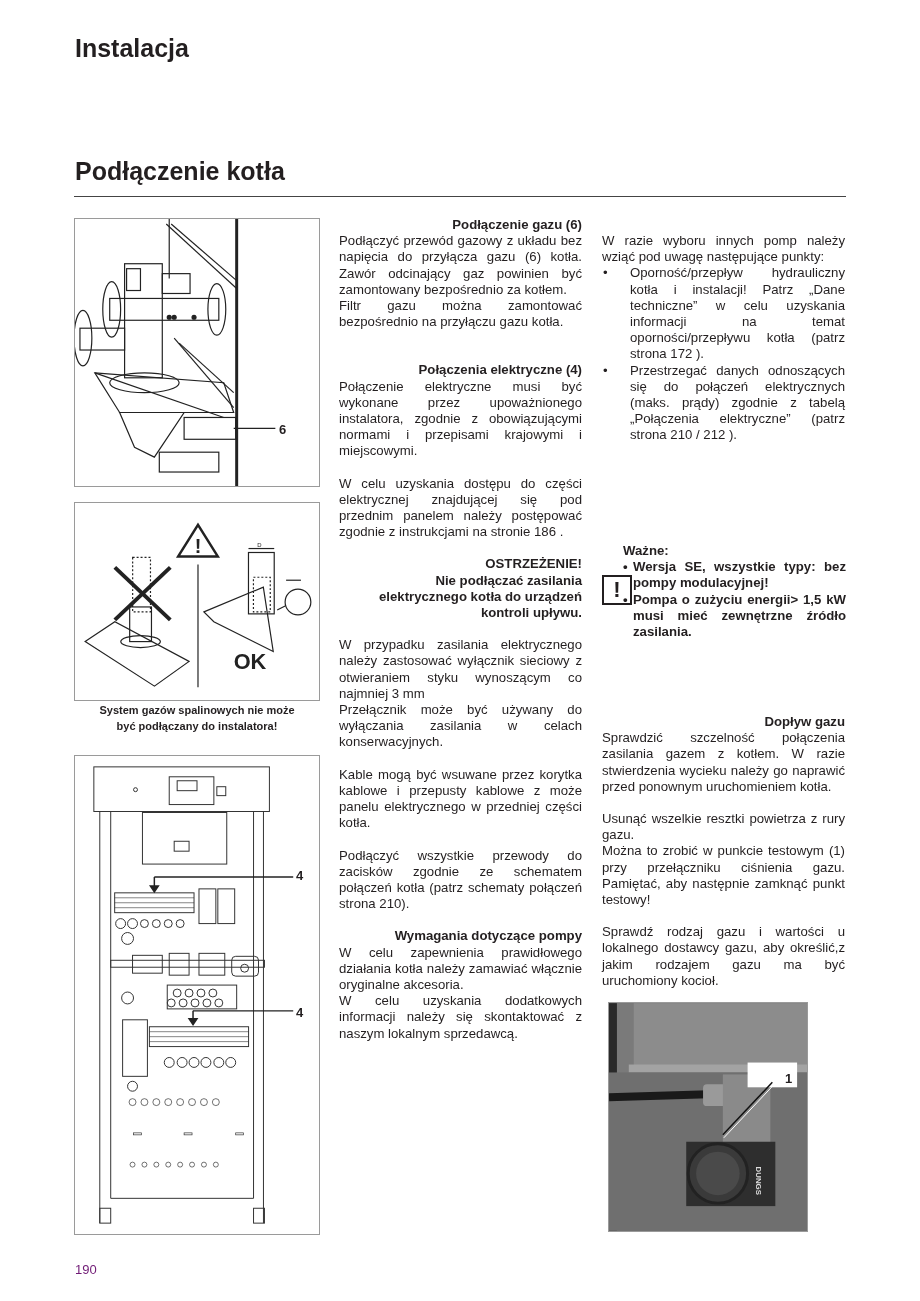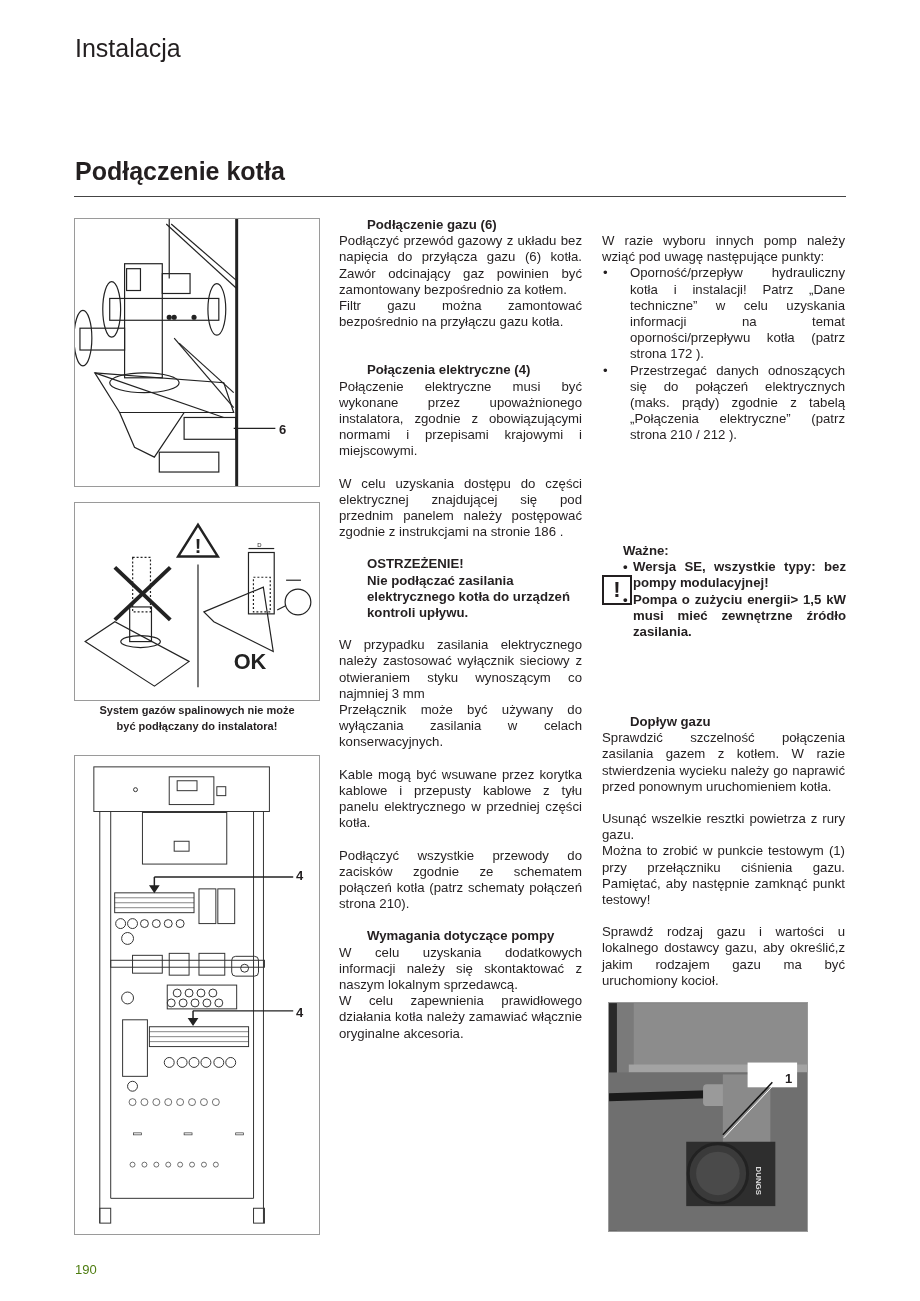--- a/index.html
+++ b/index.html
@@ -1,25 +1,25 @@
 <!DOCTYPE html>
 <html><head>
 <meta charset="utf-8">
 <style>
   * { box-sizing: border-box; margin: 0; padding: 0; }
   html, body { width: 920px; height: 1301px; background: #ffffff; }
   body { position: relative; font-family: "Liberation Sans", sans-serif; color: #231f20; overflow: hidden; }
 
-  .section-header { position: absolute; left: 75px; top: 34px; font-size: 25px; font-weight: normal; }
+  .section-header { position: absolute; left: 75px; top: 34px; font-size: 25px; font-weight: bold; }
   .page-title { position: absolute; left: 75px; top: 157px; font-size: 25px; font-weight: bold; }
   .title-rule { position: absolute; left: 74px; top: 196px; width: 772px; height: 1px; background: #444; }
 
   .col { position: absolute; font-size: 13.2px; line-height: 16.2px; text-align: justify; }
   .col p { margin: 0; }
-  .col .h { font-weight: bold; text-align: left; padding-left: 28px; }
+  .col .h { font-weight: bold; text-align: right; padding-left: 28px; }
   .col .gap { height: 16px; }
   .col-mid { left: 339px; top: 217px; width: 243px; }
   .col-right { left: 602px; top: 233px; width: 243px; }
 
   .bullets { list-style: none; }
   .bullets li { position: relative; padding-left: 28px; }
   .bullets li::before { content: "•"; position: absolute; left: 1px; top: 0; }
 
   .note { position: absolute; left: 602px; top: 543px; width: 244px; font-size: 13.2px; line-height: 16.2px; font-weight: bold; }
   .note-icon { position: absolute; left: 0; top: 32px; width: 30px; height: 30px; border: 2px solid #231f20; text-align: center; font-size: 22px; line-height: 26px; font-weight: bold; }
@@ -31,21 +31,21 @@
   .fig { position: absolute; border: 1px solid #9a9a9a; background: #fff; overflow: hidden; }
   .fig1 { left: 74px; top: 218px; width: 246px; height: 269px; }
   .fig2 { left: 74px; top: 502px; width: 246px; height: 199px; }
   .fig3 { left: 74px; top: 755px; width: 246px; height: 480px; }
   .fig4 { left: 608px; top: 1002px; width: 200px; height: 230px; background: #6e6e6e; }
   .fig svg { display: block; width: 100%; height: 100%; }
 
   .caption { position: absolute; left: 74px; top: 702px; width: 246px; text-align: center; font-size: 11px; line-height: 16px; font-weight: bold; }
 
   .callout { position: absolute; font-size: 13px; font-weight: bold; }
-  .page-number { position: absolute; left: 75px; top: 1262px; font-size: 13px; color: #4d7c0f; }
+  .page-number { position: absolute; left: 75px; top: 1262px; font-size: 13px; color: #701a75; }
 </style>
 </head>
 <body>
 
 <div class="section-header">Instalacja</div>
 <div class="page-title">Podłączenie kotła</div>
 <div class="title-rule"></div>
 
 <div class="fig fig1">
   <svg viewBox="0 0 246 269">
@@ -218,27 +218,27 @@
   <p>Połączenie elektryczne musi być wykonane przez upoważnionego instalatora, zgodnie z obowiązującymi normami i przepisami krajowymi i miejscowymi.</p>
   <div class="gap"></div>
   <p>W celu uzyskania dostępu do części elektrycznej znajdującej się pod przednim panelem należy postępować zgodnie z instrukcjami na stronie 186 .</p>
   <div class="gap"></div>
   <p class="h">OSTRZEŻENIE!</p>
   <p class="h">Nie podłączać zasilania elektrycznego kotła do urządzeń kontroli upływu.</p>
   <div class="gap"></div>
   <p>W przypadku zasilania elektrycznego należy zastosować wyłącznik sieciowy z otwieraniem styku wynoszącym co najmniej 3 mm</p>
   <p>Przełącznik może być używany do wyłączania zasilania w celach konserwacyjnych.</p>
   <div class="gap"></div>
-  <p>Kable mogą być wsuwane przez korytka kablowe i przepusty kablowe z tyłu panelu elektrycznego w przedniej części kotła.</p>
+  <p>Kable mogą być wsuwane przez korytka kablowe i przepusty kablowe z może panelu elektrycznego w przedniej części kotła.</p>
   <div class="gap"></div>
   <p>Podłączyć wszystkie przewody do zacisków zgodnie ze schematem połączeń kotła (patrz schematy połączeń strona 210).</p>
   <div class="gap"></div>
   <p class="h">Wymagania dotyczące pompy</p>
+  <p>W celu zapewnienia prawidłowego działania kotła należy zamawiać włącznie oryginalne akcesoria.</p>
   <p>W celu uzyskania dodatkowych informacji należy się skontaktować z naszym lokalnym sprzedawcą.</p>
-  <p>W celu zapewnienia prawidłowego działania kotła należy zamawiać włącznie oryginalne akcesoria.</p>
 </div>
 
 <div class="col col-right">
   <p>W razie wyboru innych pomp należy wziąć pod uwagę następujące punkty:</p>
   <ul class="bullets">
     <li>Oporność/przepływ hydrauliczny kotła i instalacji! Patrz „Dane techniczne” w celu uzyskania informacji na temat oporności/przepływu kotła (patrz strona 172 ).</li>
     <li>Przestrzegać danych odnoszących się do połączeń elektrycznych (maks. prądy) zgodnie z tabelą „Połączenia elektryczne” (patrz strona 210 / 212 ).</li>
   </ul>
 </div>
 

